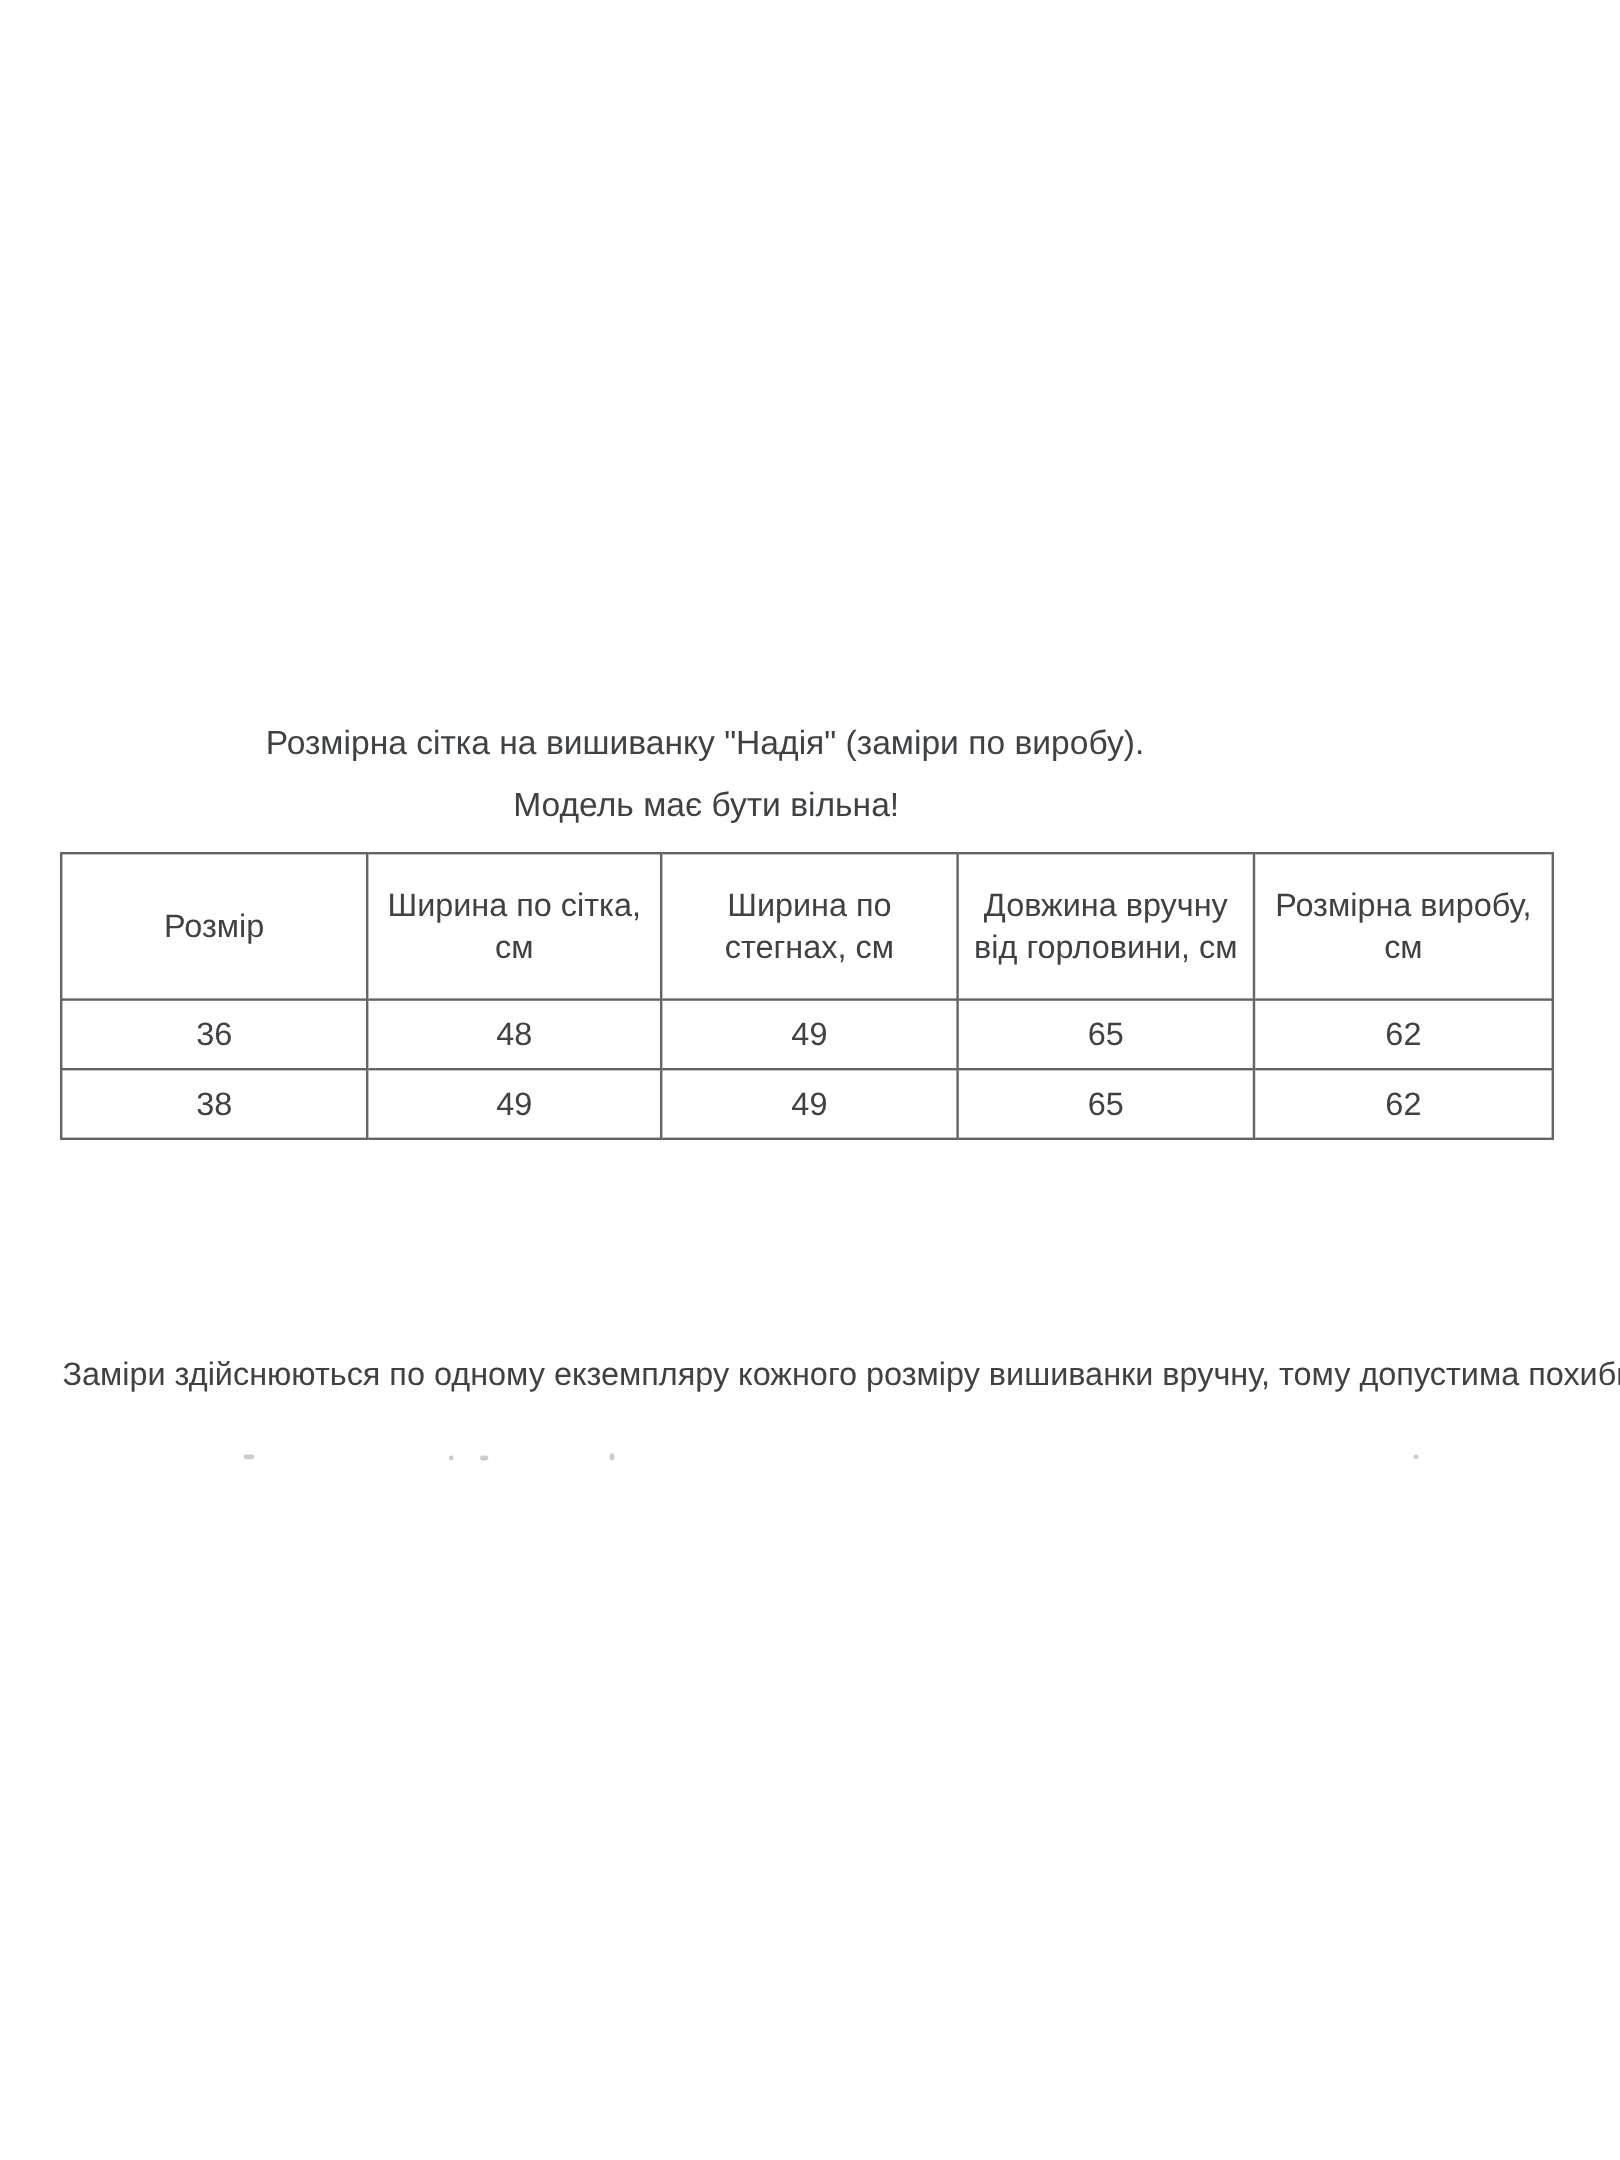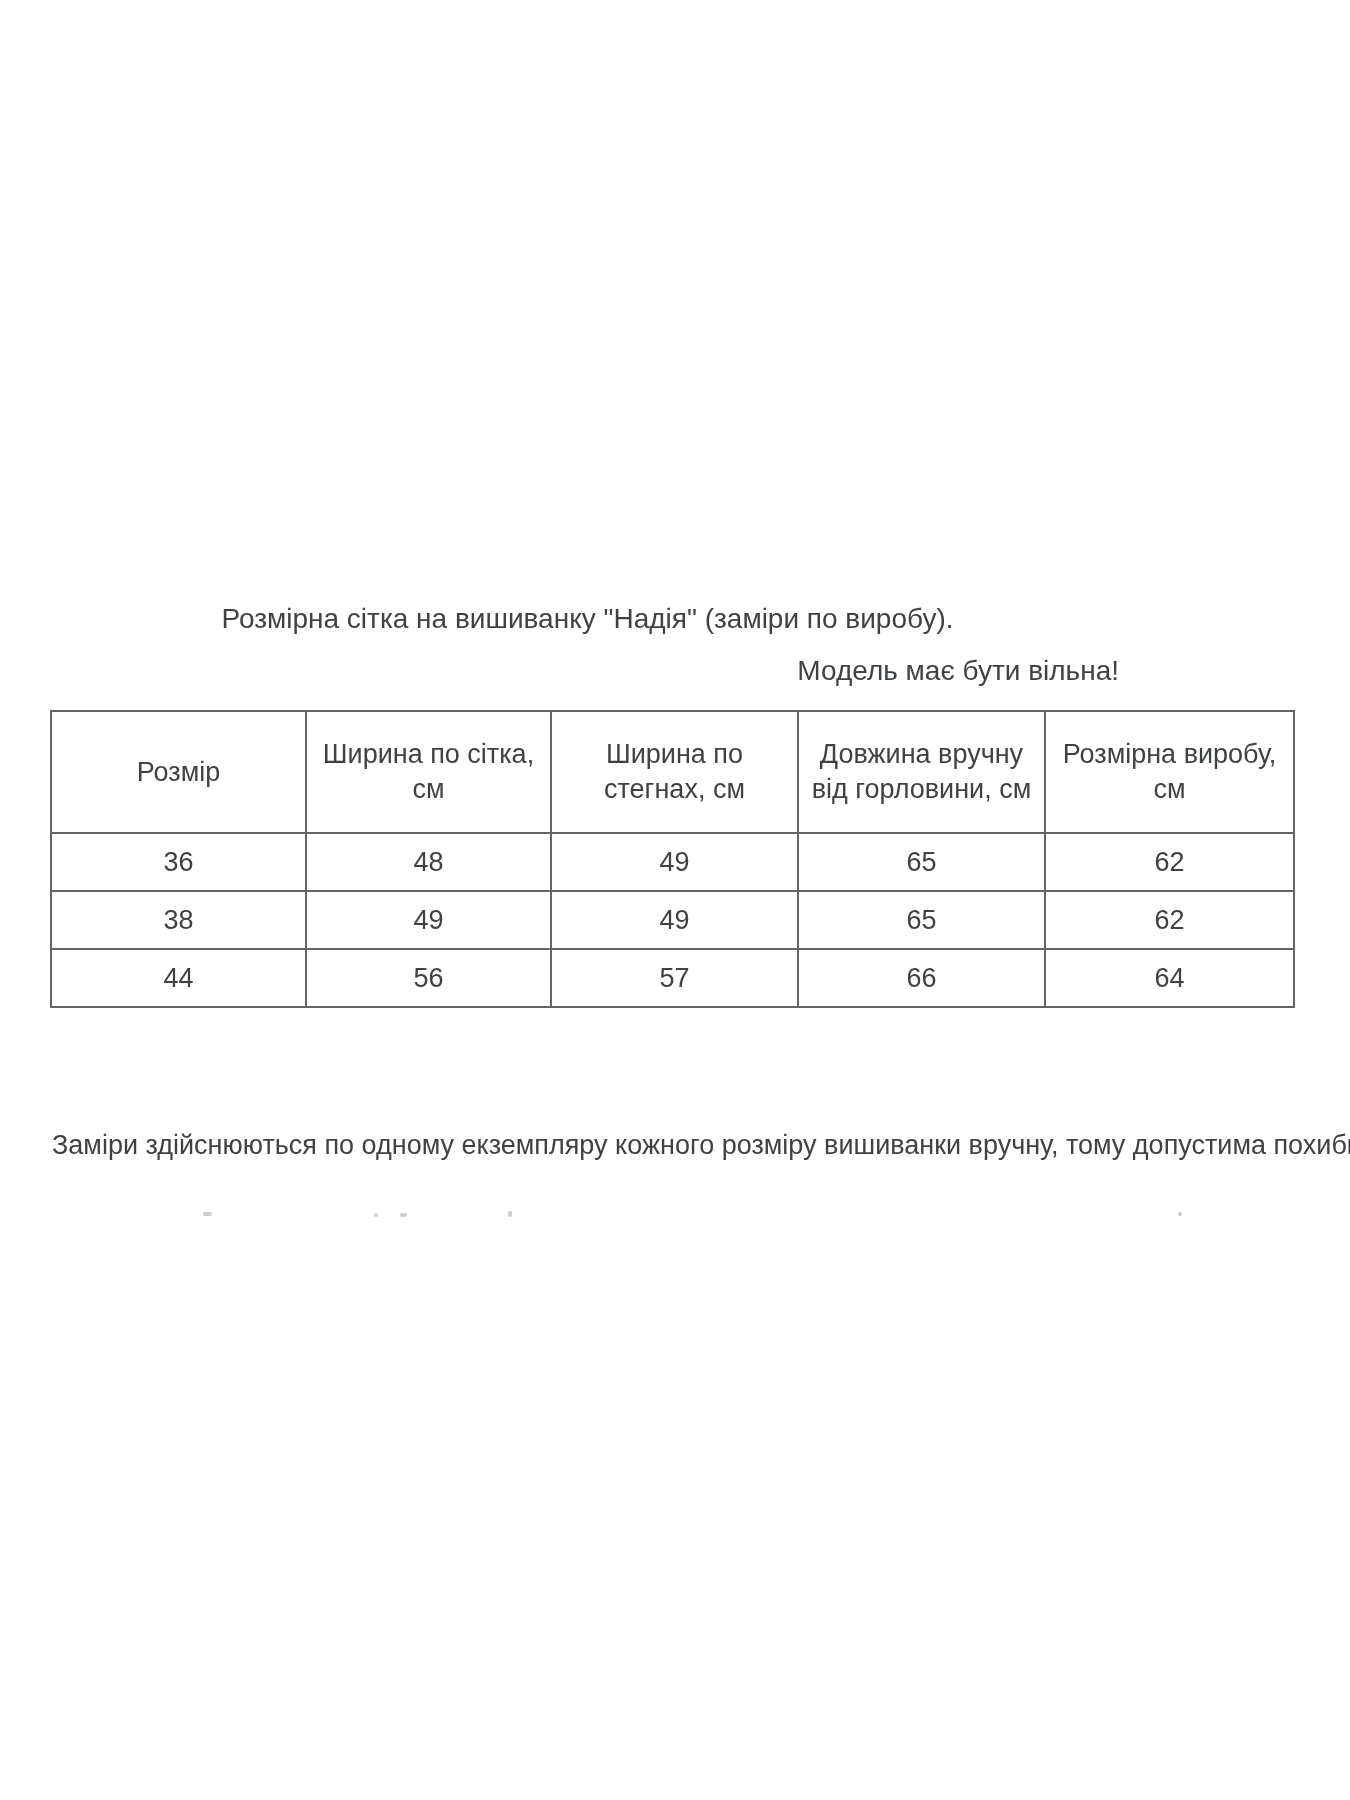--- a/index.html
+++ b/index.html
@@ -22,23 +22,23 @@
     left: 50px;
     width: 1075px;
     text-align: center;
     font-size: 28px;
     line-height: 36px;
     color: #3f4245;
   }
   .title-line2 {
     position: absolute;
     top: 653px;
-    left: 34px;
+    left: 46px;
     width: 1085px;
-    text-align: right;
+    text-align: center;
     font-size: 28px;
     line-height: 36px;
     color: #3f4245;
   }
   table.size-table {
     position: absolute;
     top: 710px;
     left: 50px;
     width: 1243px;
     border-collapse: collapse;
@@ -137,27 +137,20 @@
           <td>65</td>
           <td>62</td>
         </tr>
         <tr>
           <td>38</td>
           <td>49</td>
           <td>49</td>
           <td>65</td>
           <td>62</td>
         </tr>
-        <tr>
-          <td>44</td>
-          <td>56</td>
-          <td>57</td>
-          <td>66</td>
-          <td>64</td>
-        </tr>
       </tbody>
   </table>
 
   <div class="note">
     <div class="note-line1">Заміри здійснюються  по одному екземпляру кожного розміру вишиванки вручну, тому допустима похибка +-2</div>
   </div>
 
   <div class="remnants">
     <span class="speck s1"></span>
     <span class="speck s2"></span>

